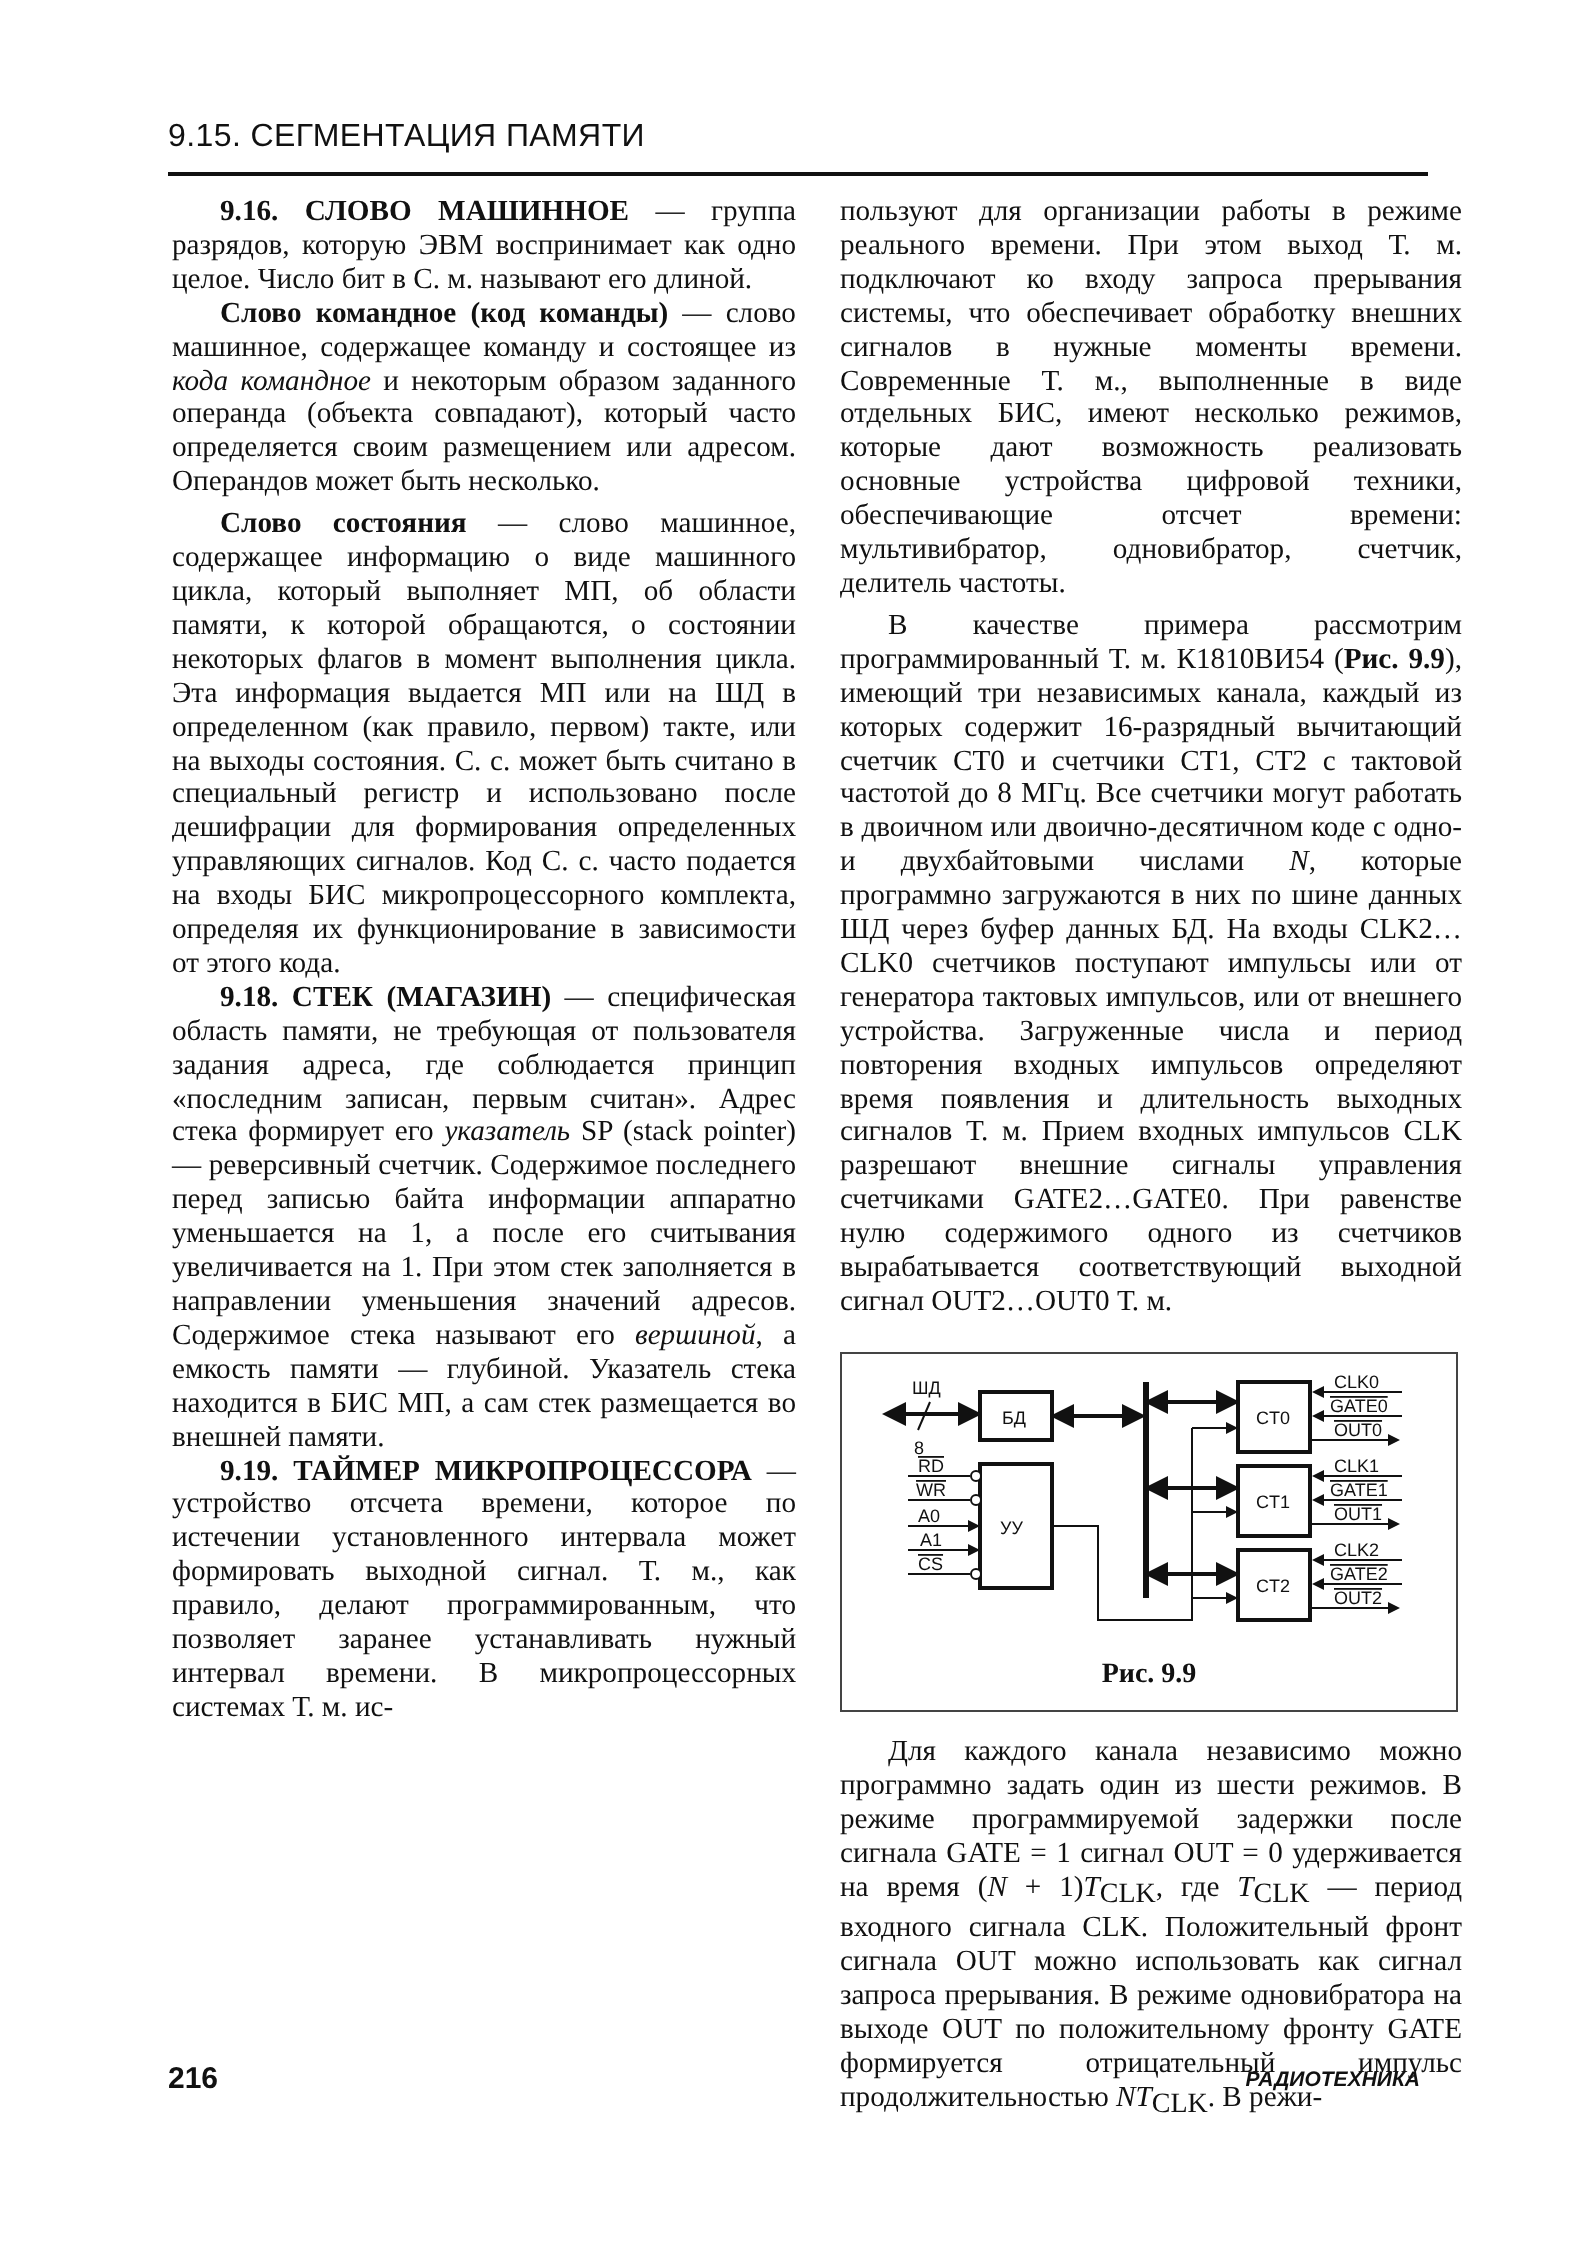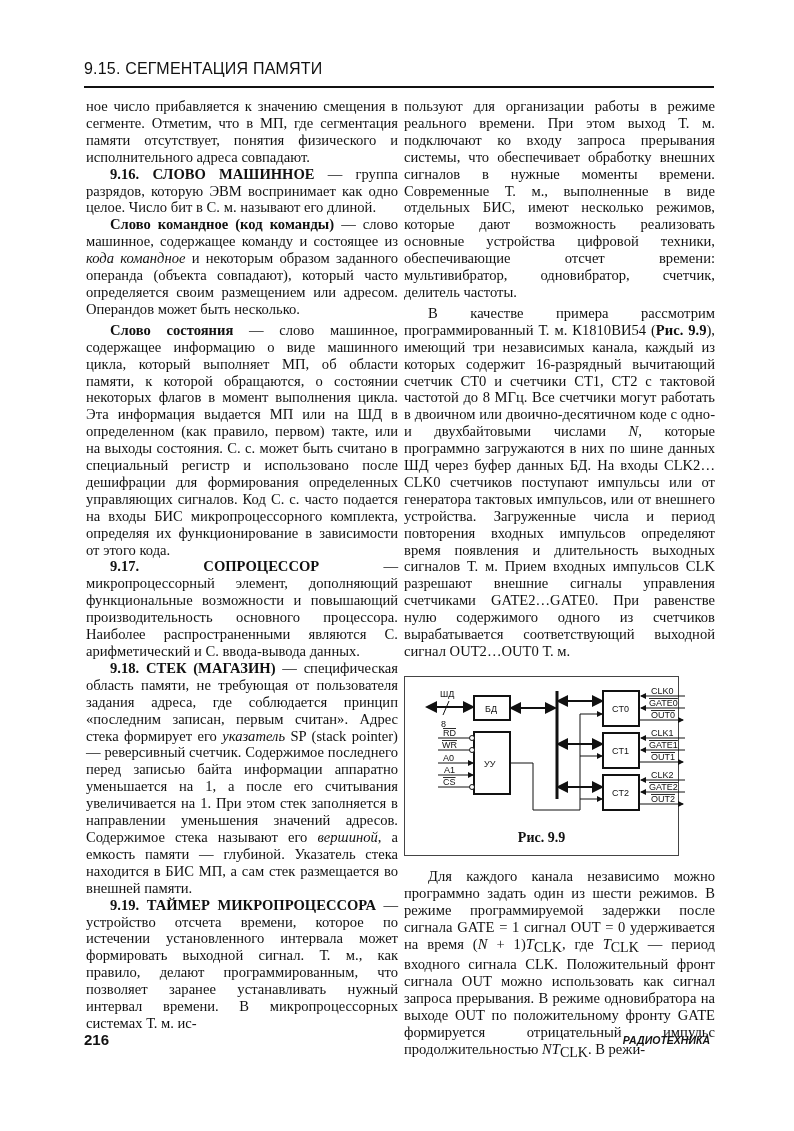--- a/index.html
+++ b/index.html
@@ -10,28 +10,28 @@
     }
     .head-rule {
       position: absolute; left: 84px; top: 86px; width: 630px; height: 2px; background: #111;
     }
     .col {
       position: absolute; top: 98px; width: 312px;
       font-family: "Liberation Serif", serif; font-size: 14.6px; line-height: 16.9px;
       text-align: justify; hyphens: manual;
     }
     .col.left { left: 86px; }
-    .col.right { left: 404px; width: 311px; }
+    .col.right { left: 420px; width: 311px; }
     .col p { margin: 0; }
     .col p.ind { text-indent: 24px; }
     .col p.gap { margin-top: 4px; }
     b { font-weight: bold; }
     .sub { font-size: 14px; vertical-align: -3px; }
     .figure {
-      position: relative; margin: 16px 0 12px 0; width: 275px; height: 180px;
+      position: relative; margin: 16px 0 12px 0; width: 309px; height: 180px;
       border: 1px solid #444; box-sizing: border-box;
     }
     .figure svg { position: absolute; left: 0; top: 0; }
     .caption {
       position: absolute; left: 0; right: 0; bottom: 8px; text-align: center;
       font-family: "Liberation Serif", serif; font-weight: bold; font-size: 14px;
     }
     .footer-page {
       position: absolute; left: 84px; top: 1031px;
       font-family: "Liberation Sans", sans-serif; font-size: 15px; font-weight: bold;
@@ -42,25 +42,23 @@
     }
     .svgtxt { font-family: "Liberation Sans", sans-serif; font-size: 9px; }
   </style>
 </head>
 <body>
 
 <div class="running-head">9.15. СЕГМЕНТАЦИЯ ПАМЯТИ</div>
 <div class="head-rule"></div>
 
 <div class="col left">
-  <p><span>ное число прибавляется к значению смещения в сегменте. Отметим, что в МП, где сегментация памяти отсутствует, понятия физического и исполнительного адреса совпадают.</span></p>
   <p class="ind"><b>9.16. СЛОВО МАШИННОЕ</b><span> — группа разрядов, которую ЭВМ воспринимает как одно целое. Число бит в С. м. называют его длиной.</span></p>
   <p class="ind"><b>Слово командное (код команды)</b><span> — слово машинное, содержащее команду и состоящее из </span><i>кода командное</i><span> и некоторым образом заданного операнда (объекта совпадают), который часто определяется своим размещением или адресом. Операндов может быть несколько.</span></p>
   <p class="ind gap"><b>Слово состояния</b><span> — слово машинное, содержащее информацию о виде машинного цикла, который выполняет МП, об области памяти, к которой обращаются, о состоянии некоторых флагов в момент выполнения цикла. Эта информация выдается МП или на ШД в определенном (как правило, первом) такте, или на выходы состояния. С. с. может быть считано в специальный регистр и использовано после дешифрации для формирования определенных управляющих сигналов. Код С. с. часто подается на входы БИС микропроцессорного комплекта, определяя их функционирование в зависимости от этого кода.</span></p>
-  <p class="ind"><b>9.17. СОПРОЦЕССОР</b><span> — микропроцессорный элемент, дополняющий функциональные возможности и повышающий производительность основного процессора. Наиболее распространенными являются С. арифметический и С. ввода-вывода данных.</span></p>
   <p class="ind"><b>9.18. СТЕК (МАГАЗИН)</b><span> — специфическая область памяти, не требующая от пользователя задания адреса, где соблюдается принцип «последним записан, первым считан». Адрес стека формирует его </span><i>указатель</i><span> SP (stack pointer) — реверсивный счетчик. Содержимое последнего перед записью байта информации аппаратно уменьшается на 1, а после его считывания увеличивается на 1. При этом стек заполняется в направлении уменьшения значений адресов. Содержимое стека называют его </span><i>вершиной</i><span>, а емкость памяти — глубиной. Указатель стека находится в БИС МП, а сам стек размещается во внешней памяти.</span></p>
   <p class="ind"><b>9.19. ТАЙМЕР МИКРОПРОЦЕССОРА</b><span> — устройство отсчета времени, которое по истечении установленного интервала может формировать выходной сигнал. Т. м., как правило, делают программированным, что позволяет заранее устанавливать нужный интервал времени. В микропроцессорных системах Т. м. ис-</span></p>
 </div>
 
 <div class="col right">
   <p><span>пользуют для организации работы в режиме реального времени. При этом выход Т. м. подключают ко входу запроса прерывания системы, что обеспечивает обработку внешних сигналов в нужные моменты времени. Современные Т. м., выполненные в виде отдельных БИС, имеют несколько режимов, которые дают возможность реализовать основные устройства цифровой техники, обеспечивающие отсчет времени: мультивибратор, одновибратор, счетчик, делитель частоты.</span></p>
   <p class="ind gap"><span>В качестве примера рассмотрим программированный Т. м. К1810ВИ54 (</span><b>Рис. 9.9</b><span>), имеющий три независимых канала, каждый из которых содержит 16-разрядный вычитающий счетчик СТ0 и счетчики СТ1, СТ2 с тактовой частотой до 8 МГц. Все счетчики могут работать в двоичном или двоично-десятичном коде с одно- и двухбайтовыми числами </span><i>N</i><span>, которые программно загружаются в них по шине данных ШД через буфер данных БД. На входы CLK2…CLK0 счетчиков поступают импульсы или от генератора тактовых импульсов, или от внешнего устройства. Загруженные числа и период повторения входных импульсов определяют время появления и длительность выходных сигналов Т. м. Прием входных импульсов CLK разрешают внешние сигналы управления счетчиками GATE2…GATE0. При равенстве нулю содержимого одного из счетчиков вырабатывается соответствующий выходной сигнал OUT2…OUT0 Т. м.</span></p>
 
   <div class="figure">
     <svg width="309" height="180" viewBox="0 0 309 180">

